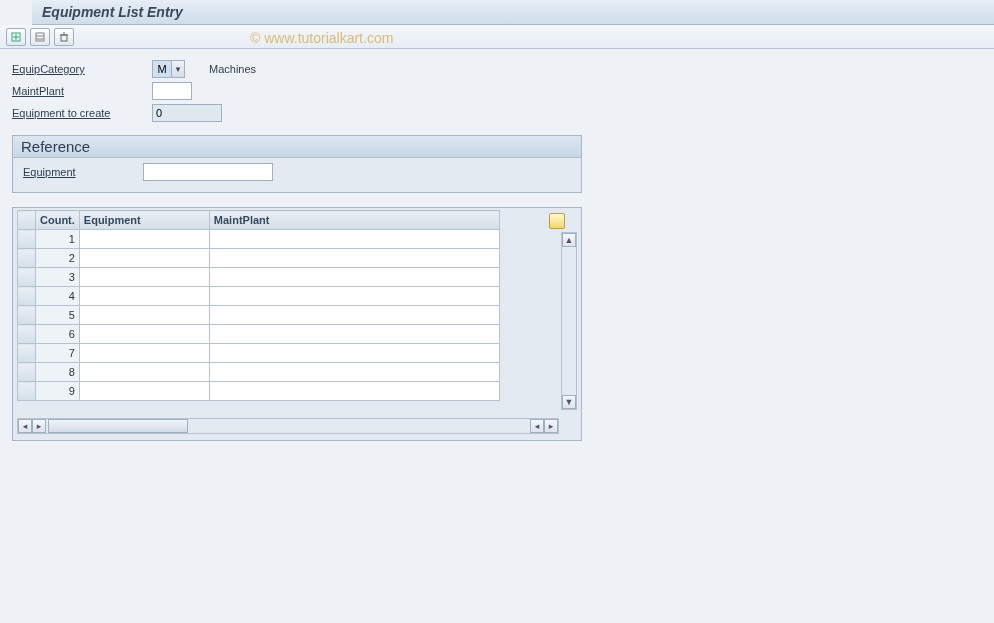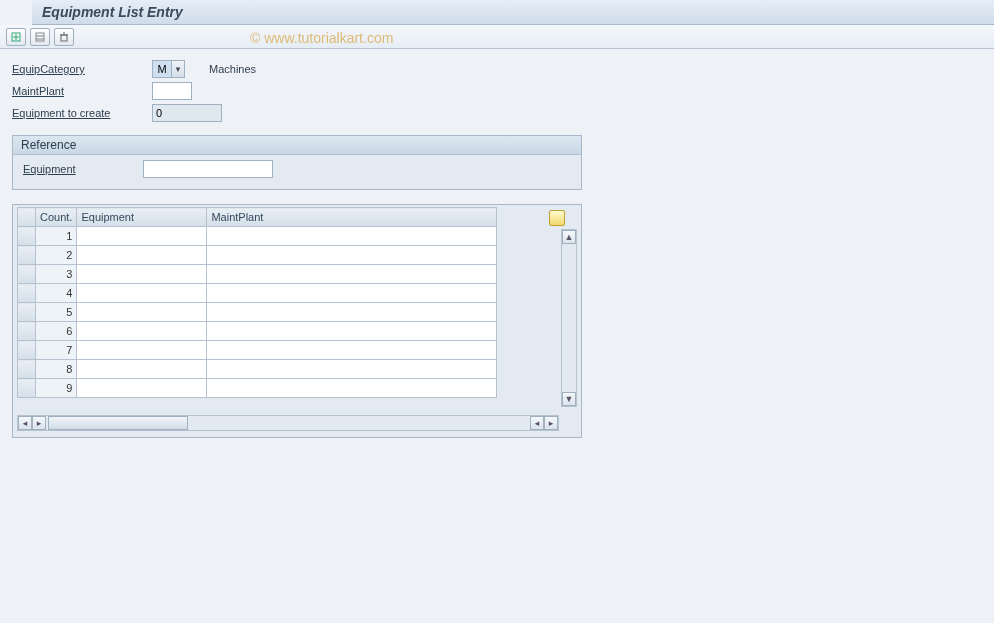--- a/index.html
+++ b/index.html
@@ -69,21 +69,21 @@
   .group {
     width: 570px;
     border: 1px solid #a8b8c8;
     background: #e3eaf1;
     margin-bottom: 14px;
   }
   .group-title {
     background: linear-gradient(#dce6f0,#c9d7e5);
     border-bottom: 1px solid #b0bdcb;
     padding: 2px 8px;
-    font-size: 12px;
+    font-size: 15px;
     color: #2d3e50;
   }
   .group-body { padding: 4px 10px 8px; }
 
   .table-group { width: 570px; border:1px solid #a8b8c8; background:#e3eaf1; }
   .table-header {
     background: linear-gradient(#dce6f0,#c9d7e5);
     border-bottom: 1px solid #b0bdcb;
     padding: 2px 8px; font-size: 11px; color:#2d3e50;
   }
@@ -98,21 +98,21 @@
     font-size: 11px;
     height: 19px;
     padding: 0 4px;
     background: #fff;
     text-align: left;
     white-space: nowrap; overflow:hidden;
   }
   .grid th {
     background: linear-gradient(#e8eef4,#d5dfe9);
     color:#34495e;
-    font-weight: normal;
+    font-weight: bold;
   }
   .grid th.sel, .grid td.sel {
     width: 18px; background: linear-gradient(#e8eef4,#d5dfe9);
     padding:0;
   }
   .grid td.count { text-align: right; width:40px; background:#eef3f8; }
   .config-icon {
     position:absolute; right:16px; top:3px;
     width:16px; height:16px;
     background: linear-gradient(#fffbcf,#f2d86c);

